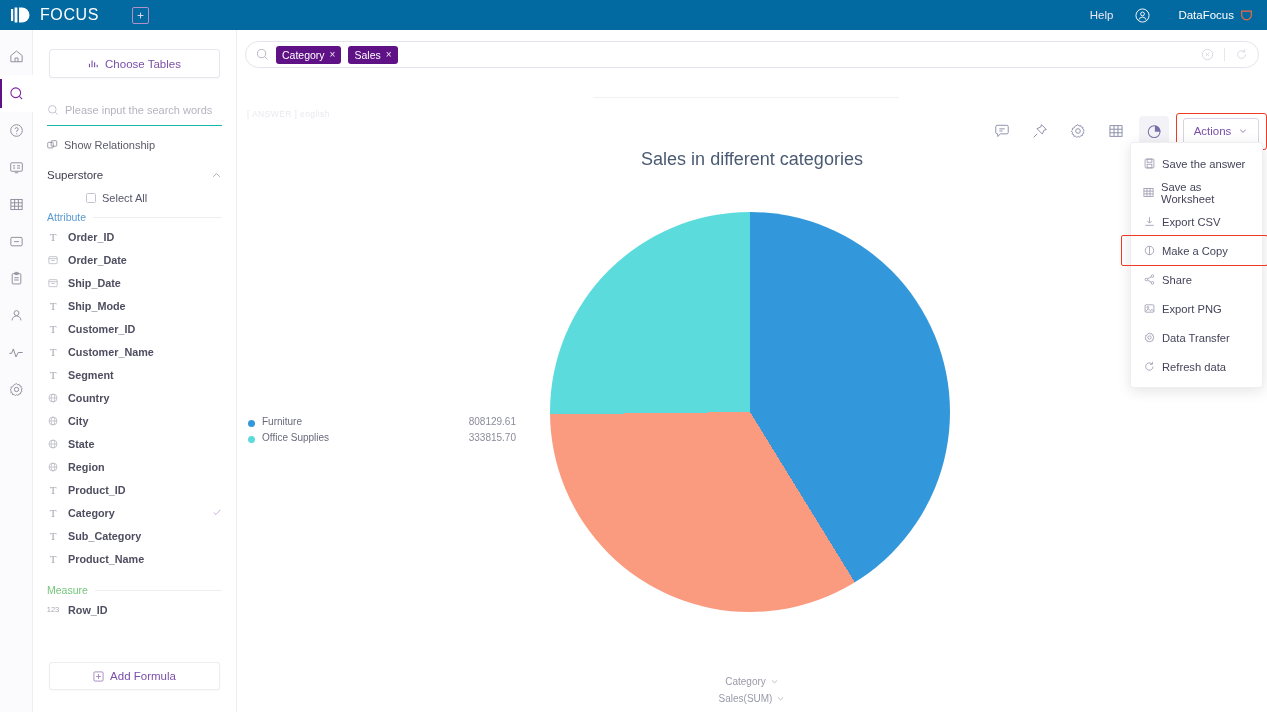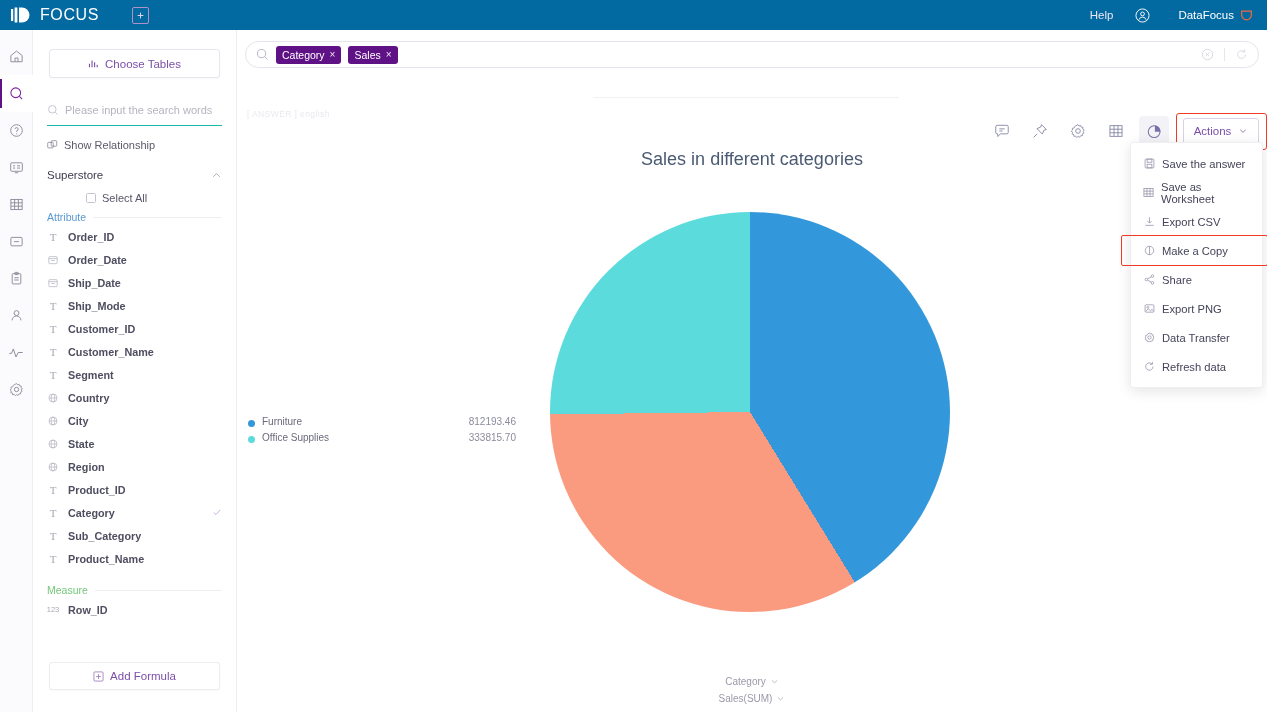--- a/index.html
+++ b/index.html
@@ -661,21 +661,21 @@
     </div>
 
   <div class="chart-title">Sales in different categories</div>
 
   <div class="pie" id="pie" style="background: conic-gradient(rgb(51, 152, 219) 0deg, rgb(51, 152, 219) 148.398deg, rgb(250, 154, 126) 148.398deg, rgb(250, 154, 126) 269.318deg, rgb(92, 219, 221) 269.318deg, rgb(92, 219, 221) 360deg);"></div>
 
   <div class="legend" id="legend">
       <div class="lg-row">
         <span class="lg-dot" style="background:#3398db"></span>
         <span class="lg-name">Furniture</span>
-        <span class="lg-val">812193.46</span>
+        <span class="lg-val">808129.61</span>
       </div>
       <div class="lg-row">
         <span class="lg-dot" style="background:#5cdbdd"></span>
         <span class="lg-name">Office Supplies</span>
         <span class="lg-val">333815.70</span>
       </div>
     </div>
 
   <div class="axis-labels">
     <div class="axis-row">

